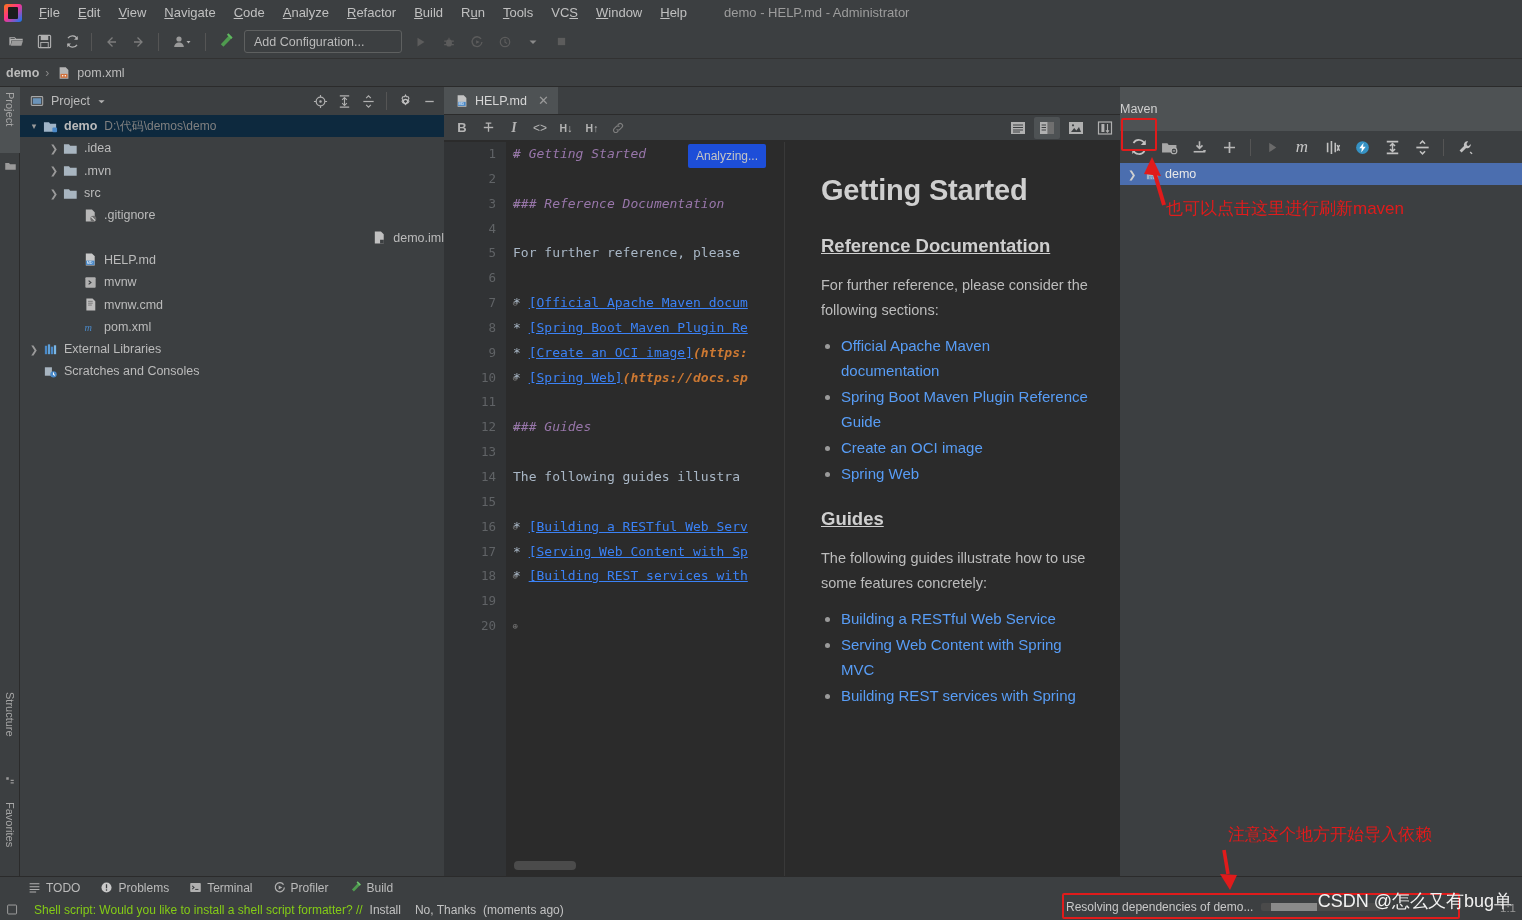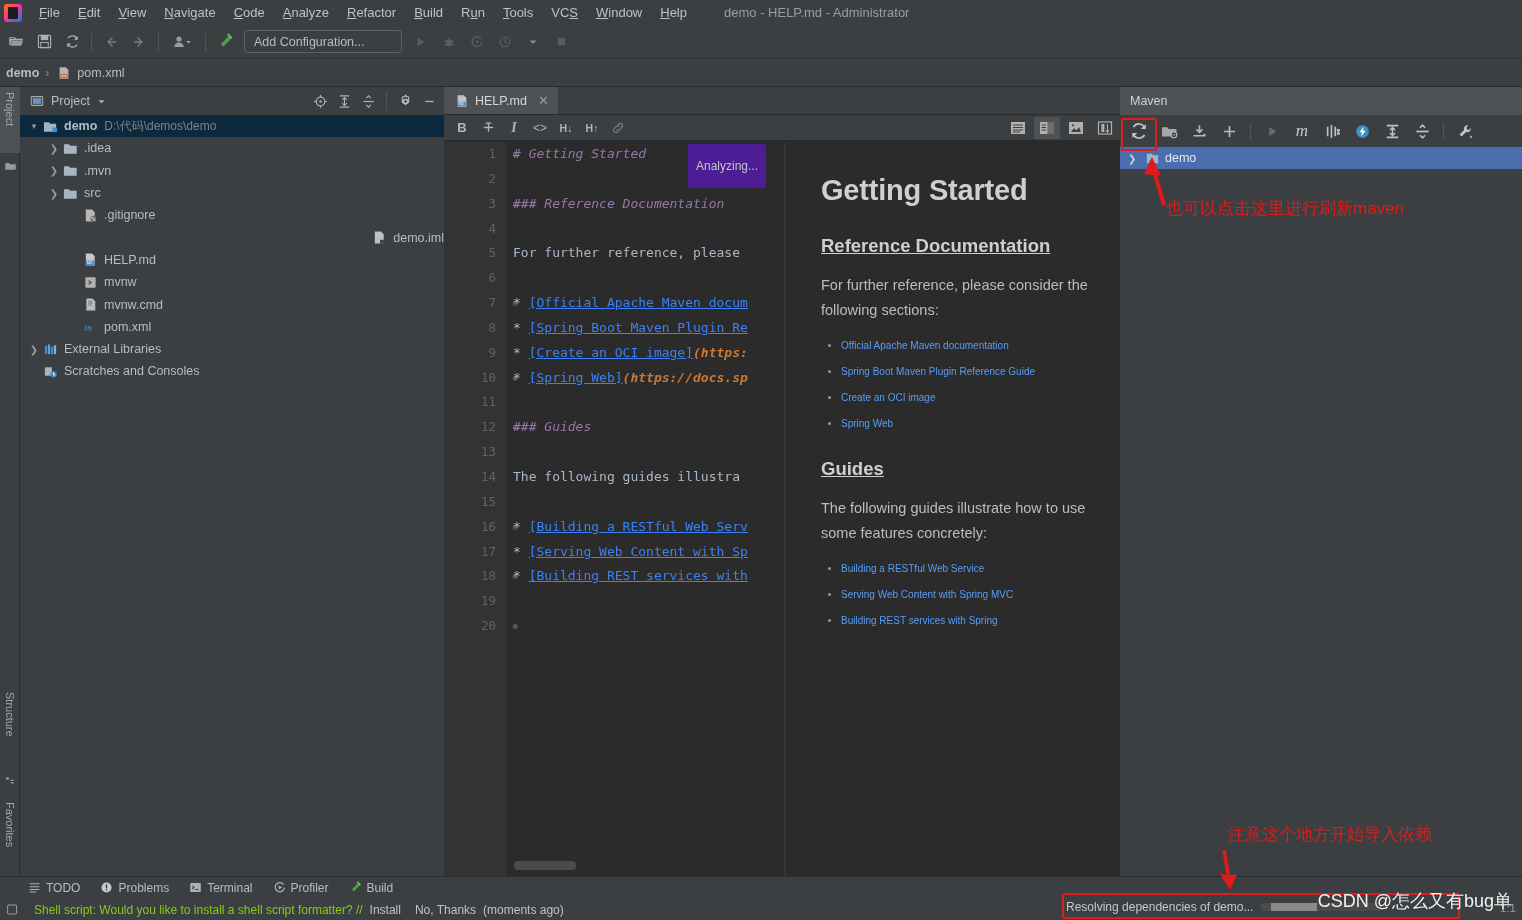--- a/index.html
+++ b/index.html
@@ -149,49 +149,49 @@
     font-family: "DejaVu Sans Mono", monospace; font-size: 13px;
     white-space: pre; overflow: hidden;
   }
   .cline { height: 24.85px; line-height: 24.85px; padding-left: 7px; }
   .c-head { color: #9876aa; font-style: italic; }
   .c-text { color: #a9b7c6; }
   .c-bullet { color: #a9b7c6; }
   .c-link { color: #3b82f6; text-decoration: underline; }
   .c-url { color: #cc7832; font-style: italic; font-weight: bold; }
   .analyzing {
-    position: absolute; left: 244px; top: 2px; background: #4c1d95;
+    position: absolute; left: 244px; top: 2px; background: #1d4ed8;
     color: #c5c5c5; font-size: 12px; font-family:"Liberation Sans",sans-serif;
-    padding: 15px 8px; border-radius: 2px; z-index: 9;
+    padding: 5px 8px; border-radius: 2px; z-index: 9;
   }
   .hscroll {
     position: absolute; left: 70px; bottom: 6px; width: 62px; height: 9px;
     background: #4b4b4b; border-radius: 4px;
   }
   .vsplit { width: 3px; background: #2b2b2b; border-left: 1px solid #393939; }
 
   .previewside {
     width: 333px; height: 734px; background: #2b2b2b; padding: 32px 30px 0 34px;
     overflow: hidden;
   }
   .pv-h1 { font-size: 29px; font-weight: bold; color: #cfcfcf; margin-bottom: 28px; letter-spacing:-0.2px;}
   .pv-h2 { font-size: 18.5px; font-weight: bold; color: #cfcfcf; margin: 22px 0 16px; text-decoration: underline; }
   .pv-p { font-size: 14.5px; color: #bcbcbc; line-height: 25px; margin-bottom: 10px; }
   .pv-ul { margin: 6px 0 4px 20px; }
-  .pv-ul li { font-size: 10px; line-height: 25px; color: #589df6; margin-bottom: 1px; }
+  .pv-ul li { font-size: 15px; line-height: 25px; color: #589df6; margin-bottom: 1px; }
   .pv-ul li::marker { color: #9a9a9a; }
 
   
   .mavenpanel {
     position: absolute; left: 1120px; top: 87px; width: 402px; height: 789px;
     background: #3c3f41;
   }
   .mv-header {
-    height: 28px; background: #4e5254; display: flex; align-items: center;
-    padding-left: 10px; font-size: 12.5px; color: #d0d0d0;
+    height: 44px; background: #4e5254; display: flex; align-items: center;
+    padding-left: 0; font-size: 12.5px; color: #d0d0d0;
   }
   .mv-toolbar {
     height: 32px; background: #3c3f41; display: flex; align-items: center;
     padding-left: 5px; gap: 2px;
   }
   .mv-btn { width: 28px; height: 26px; display:flex; align-items:center; justify-content:center; }
   .mv-sep { width: 1px; height: 17px; background: #555; margin: 0 5px; }
   .mv-tree { background: #3c3f41; font-size: 12.5px; }
   .mv-row {
     height: 22px; display: flex; align-items: center; padding-left: 8px; gap: 5px;

